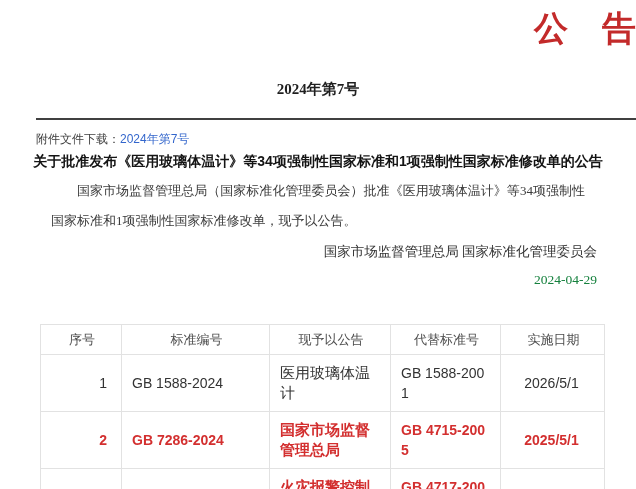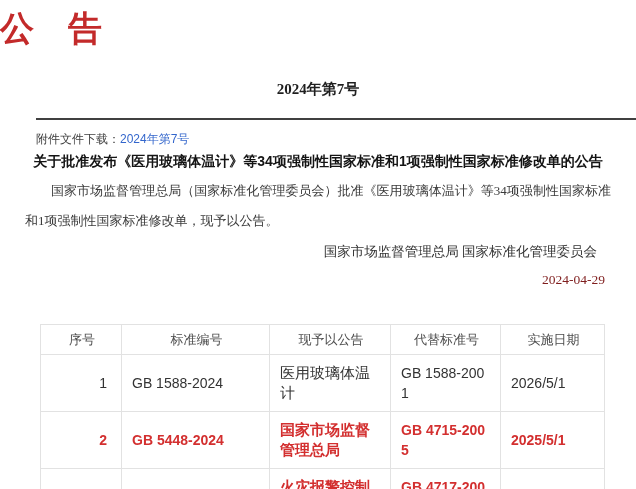--- a/index.html
+++ b/index.html
@@ -2,21 +2,21 @@
 <html><head>
 <meta charset="utf-8">
 <style>
   html,body { margin:0; padding:0; }
   body {
     width:636px; height:489px; overflow:hidden; background:#ffffff;
     font-family:"Liberation Sans", sans-serif;
     -webkit-font-smoothing:antialiased;
   }
   .doc-title {
-    margin-top:10px; text-align:left;
+    margin-top:10px; text-align:right;
     font-family:"Liberation Serif", serif;
     font-size:34px; line-height:38px; font-weight:bold;
     color:#c32a2a;
   }
   .issue-number {
     margin-top:32px; text-align:center;
     font-family:"Liberation Serif", serif;
     font-size:15px; line-height:18px; font-weight:bold; color:#1f1f1f;
   }
   .attachment-bar {
@@ -24,50 +24,50 @@
     border-top:2px solid #404040;
     padding-top:12px;
     font-size:12px; line-height:14px; color:#404040;
   }
   .attachment-bar a { color:#3366cc; text-decoration:none; cursor:pointer; }
   .notice-title {
     margin:6px 20px 0; text-align:center;
     font-size:14px; line-height:18px; font-weight:bold; color:#141414;
   }
   .body-para {
-    margin:6px 25px 0; text-indent:2em; text-align:justify;
+    margin:6px 51px 0; text-indent:2em; text-align:justify;
     font-family:"Liberation Serif", serif;
     font-size:13px; line-height:30px; color:#3a3a3a;
   }
   .signature {
     margin:8px 39px 0 0; text-align:right;
     font-family:"Liberation Serif", serif;
     font-size:13.5px; line-height:16px; color:#333;
   }
   .pub-date {
-    margin:12px 31px 0 0; text-align:right;
+    margin:12px 39px 0 0; text-align:right;
     font-family:"Liberation Serif", serif;
-    font-size:13.5px; line-height:16px; color:#7f1d1d;
+    font-size:13.5px; line-height:16px; color:#15803d;
   }
   table.standards {
     border-collapse:collapse; table-layout:fixed;
     margin:36px 0 0 40px; width:564px;
   }
   .standards th, .standards td { border:1px solid #e2e2e2; overflow:hidden; }
   .standards th {
     font-weight:normal; font-size:13px; color:#4d4d4d;
     text-align:center; padding:7px 8px 7px 10px; line-height:15px;
   }
   .standards td {
     font-size:14px; color:#333; padding:8px 8px 8px 10px; line-height:20px;
     vertical-align:middle; word-break:break-all;
   }
   .standards td.seq  { text-align:right; padding-right:14px; }
   .standards td.name { font-size:15px; }
-  .standards td.date { text-align:left; padding-right:12px; }
+  .standards td.date { text-align:center; padding-right:12px; }
   .standards tr.hl td { color:#d32f2f; font-weight:bold; }
 </style>
 </head>
 <body>
 
 <div class="doc-title">公　告</div>
 
 <div class="issue-number">2024年第7号</div>
 
 <div class="attachment-bar"><span>附件文件下载：</span><a>2024年第7号</a></div>
@@ -102,21 +102,21 @@
   <tr>
     <td class="seq">1</td>
     <td class="code">GB 1588-2024</td>
     <td class="name">医用玻璃体温计</td>
     <td class="code">GB 1588-2001</td>
     <td class="date">2026/5/1</td>
   </tr>
 
   <tr class="hl">
     <td class="seq">2</td>
-    <td class="code">GB 5448-2024</td>
+    <td class="code">GB 7286-2024</td>
     <td class="name">国家市场监督管理总局</td>
     <td class="code">GB 4715-2005</td>
     <td class="date">2025/5/1</td>
   </tr>
 
   <tr class="hl">
     <td class="seq">3</td>
     <td class="code">GB 4717-2024</td>
     <td class="name">火灾报警控制器</td>
     <td class="code">GB 4717-2005</td>

